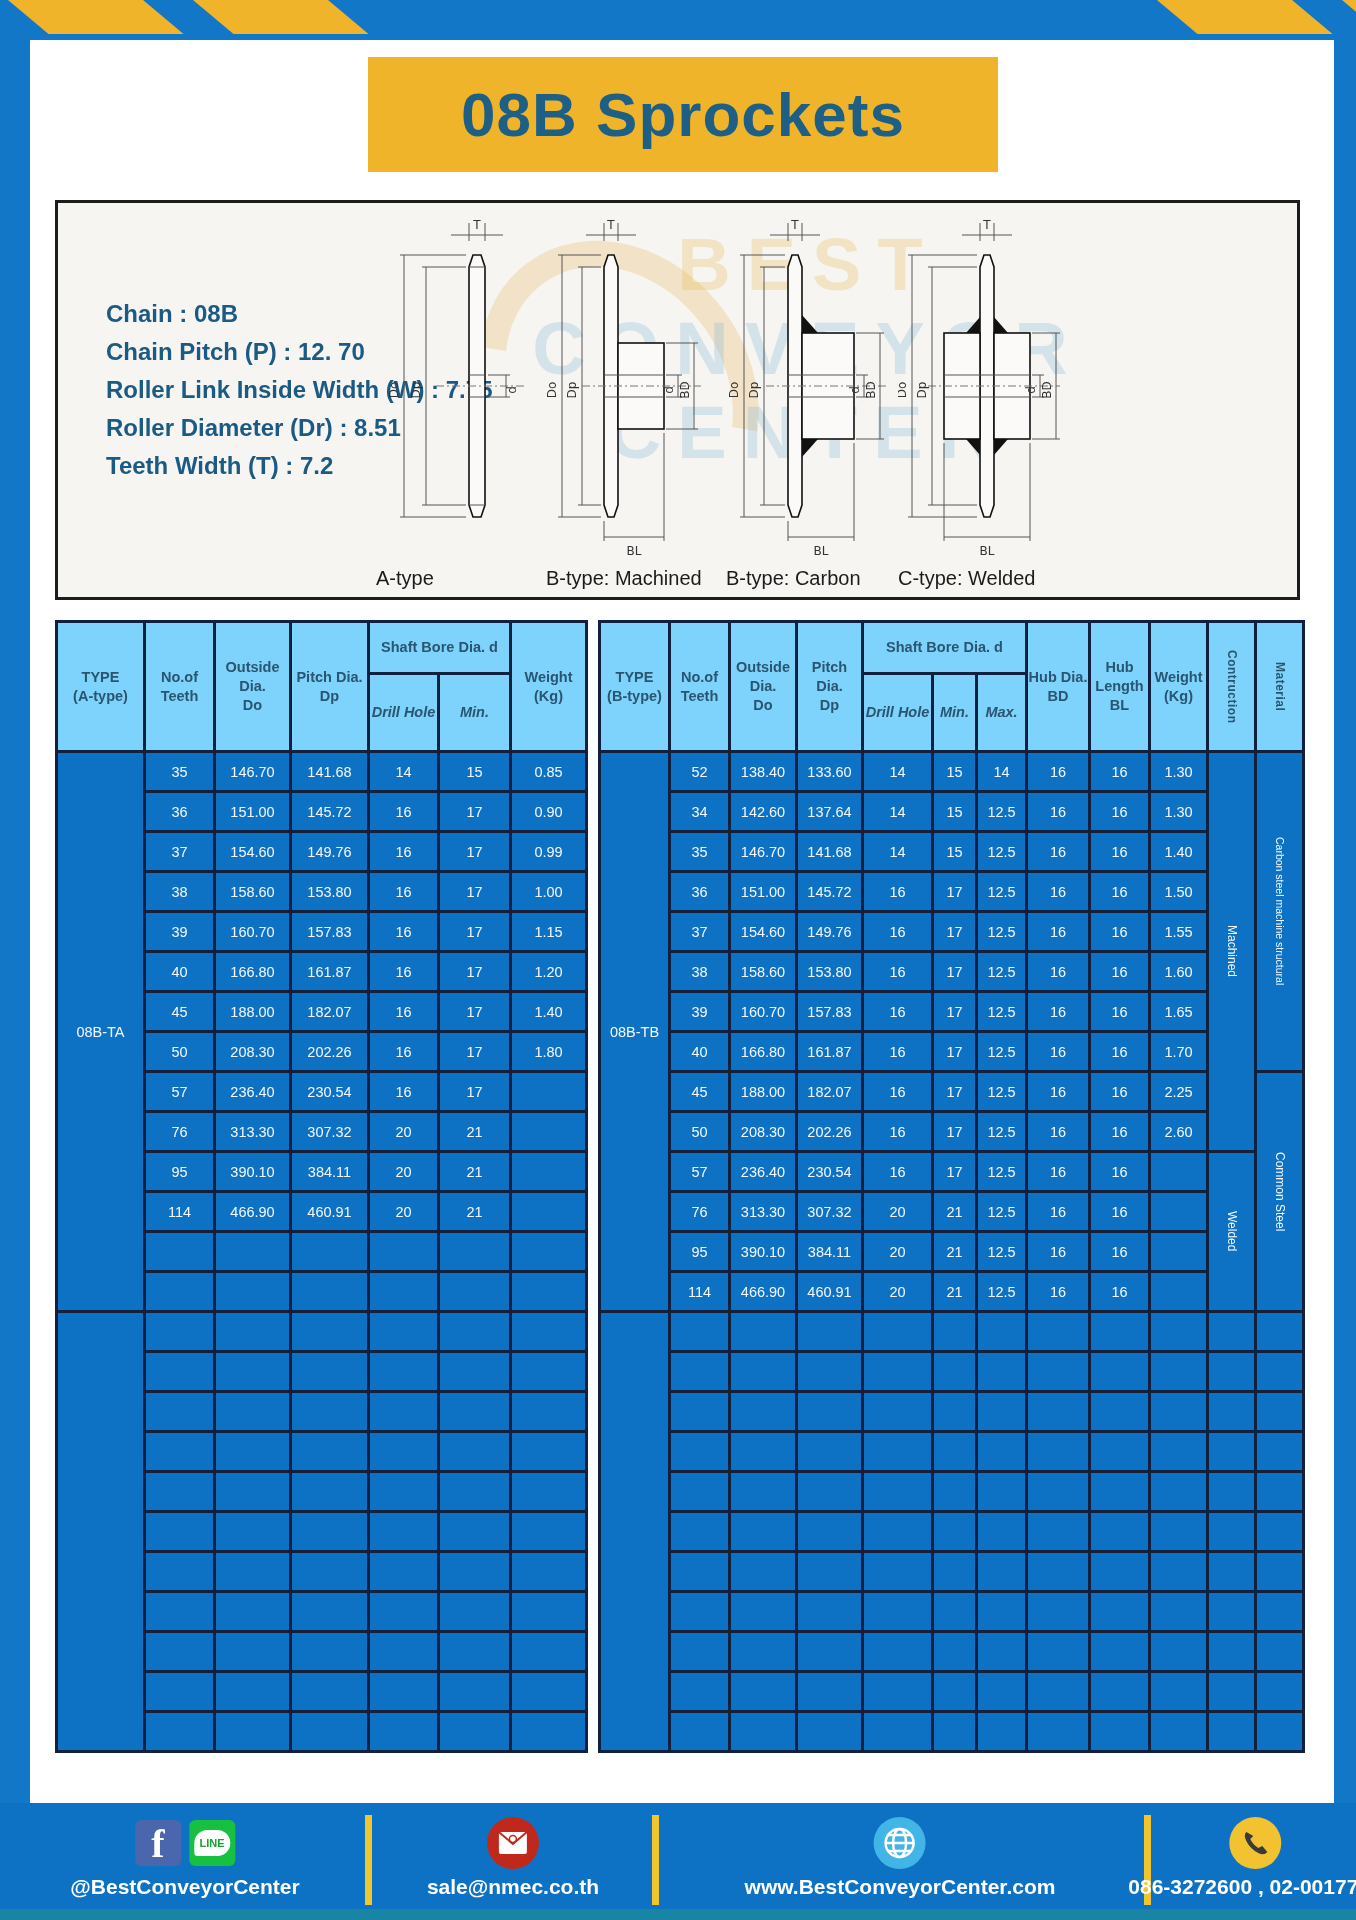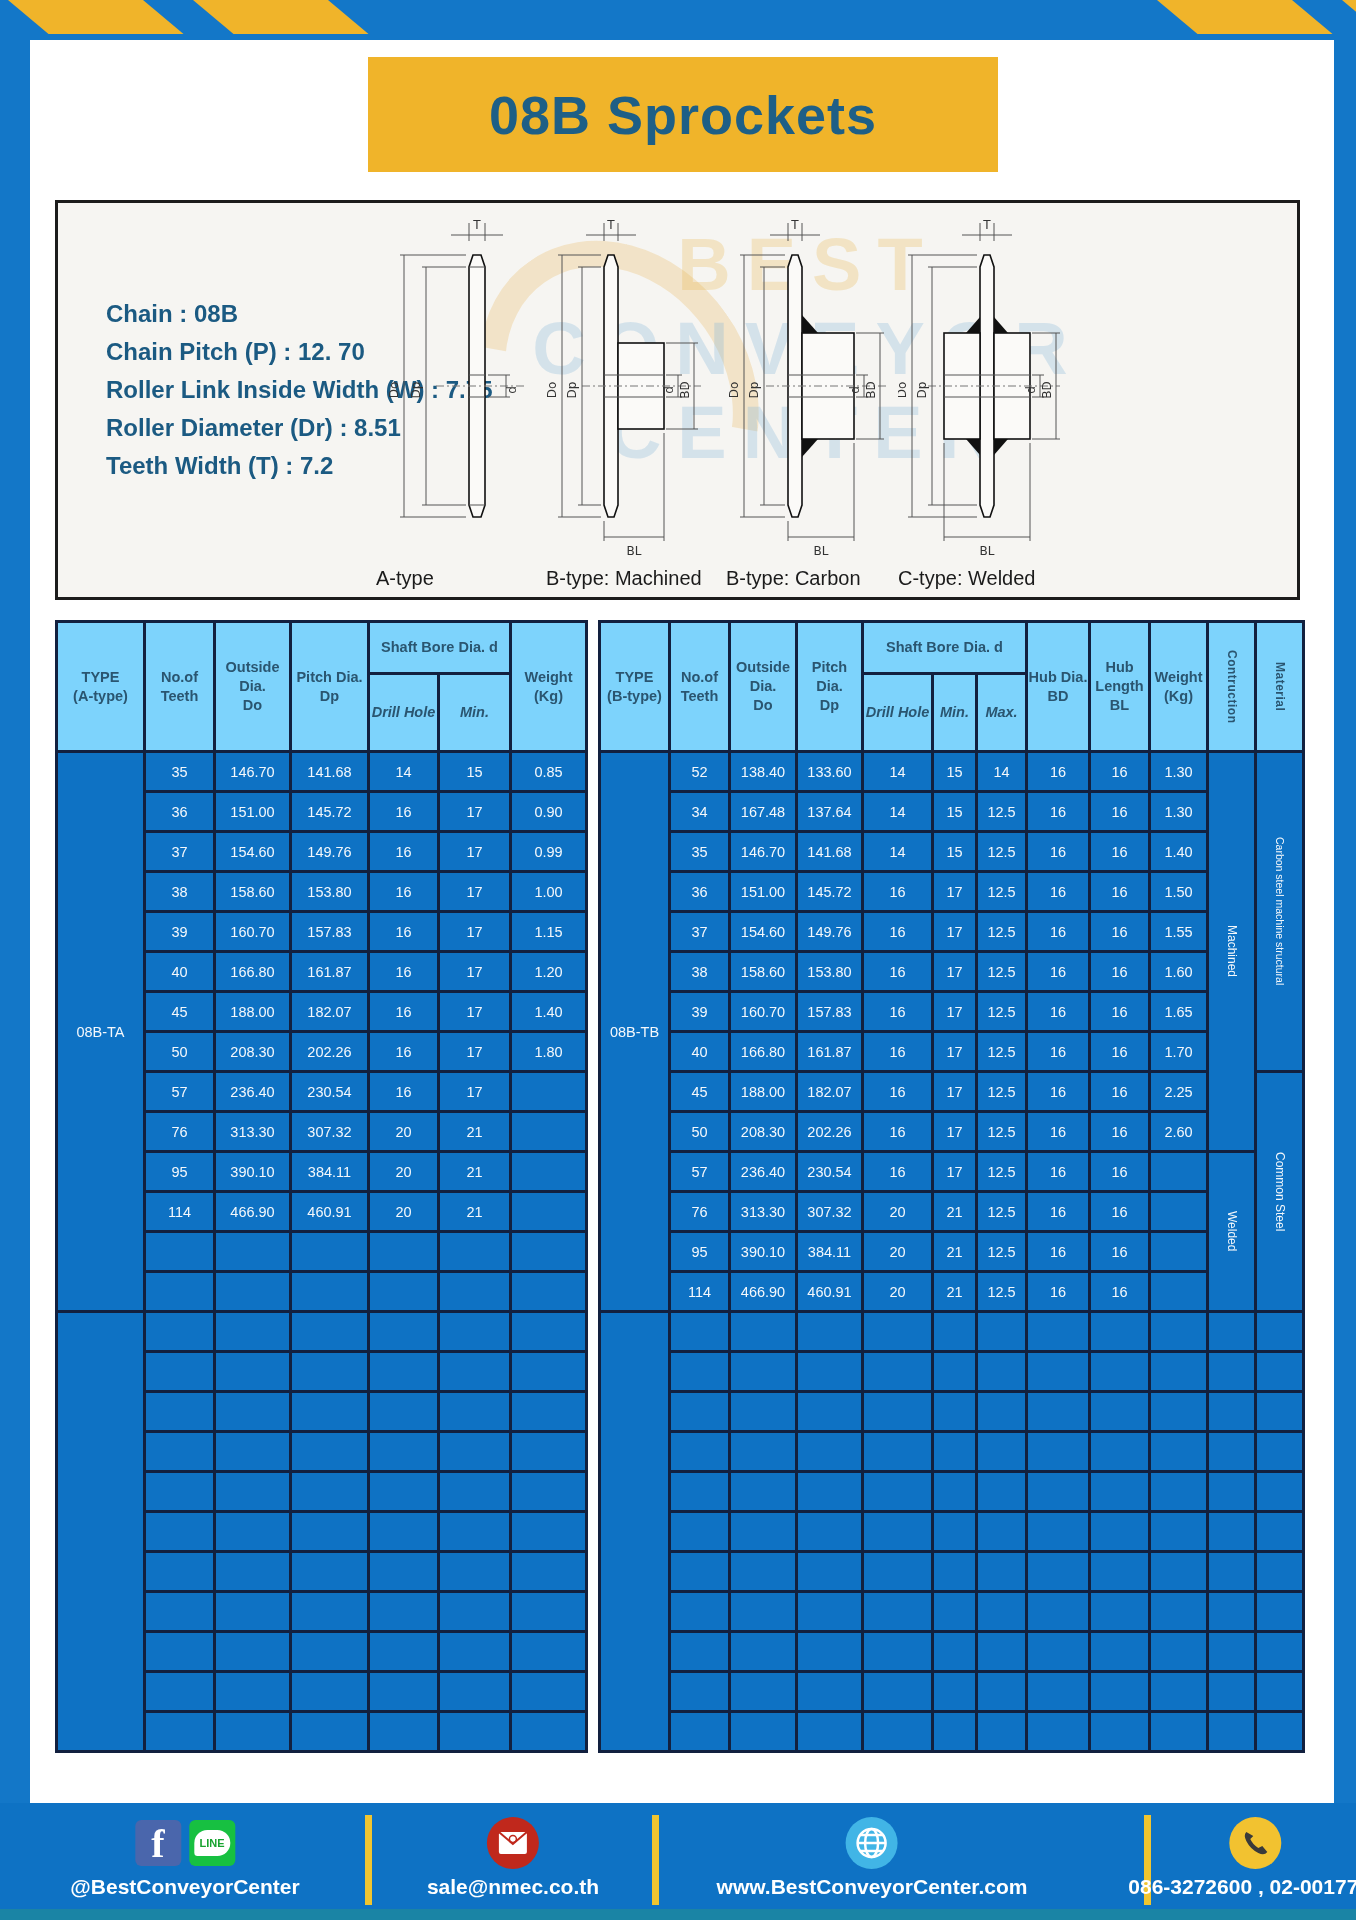--- a/index.html
+++ b/index.html
@@ -7,21 +7,21 @@
     width:1356px;height:1920px;position:relative;overflow:hidden;
     background:#1377c8;
     font-family:"Liberation Sans",sans-serif;
   }
   .page{position:absolute;left:30px;top:40px;width:1304px;height:1763px;background:#ffffff;}
   
   .stripe{position:absolute;top:0;height:34px;width:135px;background:#f0b42a;transform:skewX(50deg);transform-origin:0 0;}
   
   .banner{position:absolute;left:368px;top:57px;width:630px;height:115px;background:#f0b42a;
           display:flex;align-items:center;justify-content:center;}
-  .banner h1{margin:0;font-size:54px;font-weight:bold;color:#1e5f86;letter-spacing:1px;}
+  .banner h1{margin:0;font-size:62px;font-weight:bold;color:#1e5f86;letter-spacing:1px;}
   
   .diagram-box{position:absolute;left:55px;top:200px;width:1245px;height:400px;background:#f6f5f2;
                border:3px solid #1c1c1c;box-sizing:border-box;}
   .specs{position:absolute;left:48px;top:92px;color:#1b5a82;font-weight:bold;font-size:24px;line-height:38px;white-space:pre-line;}
   .watermark{position:absolute;left:400px;top:20px;width:700px;opacity:.28;pointer-events:none;text-align:center;}
   .watermark div{font-size:74px;font-weight:bold;letter-spacing:16px;line-height:84px;}
   .wm-y{color:#e8b84f;}
   .wm-b{color:#7fb4d9;}
   .swoosh{position:absolute;left:430px;top:30px;width:210px;height:260px;border:26px solid #eecf96;
           border-left-color:transparent;border-bottom-color:transparent;border-radius:50%;
@@ -522,21 +522,21 @@
         <td>15</td>
         <td>14</td>
         <td>16</td>
         <td>16</td>
         <td>1.30</td>
         <td class="vtext" rowspan="10">Machined</td>
         <td class="vtext mat" rowspan="8">Carbon steel  machine structural</td>
       </tr>
       <tr>
         <td>34</td>
-        <td>167.48</td>
+        <td>142.60</td>
         <td>137.64</td>
         <td>14</td>
         <td>15</td>
         <td>12.5</td>
         <td>16</td>
         <td>16</td>
         <td>1.30</td>
       </tr>
       <tr>
         <td>35</td>
@@ -838,21 +838,21 @@
           <rect x="1" y="1" width="28" height="22" fill="#ffffff" rx="2"></rect>
           <polyline points="1,1 15,13 29,1" fill="none" stroke="#c0281c" stroke-width="2"></polyline>
           <circle cx="15" cy="8" r="3.5" fill="none" stroke="#c0281c" stroke-width="1.5"></circle>
         </svg>
       </div>
     </div>
     <div class="lbl">sale@nmec.co.th</div>
   </div>
   <div class="divider" style="left:652px"></div>
 
-  <div class="grp" style="left:872px">
+  <div class="grp" style="left:900px">
     <div class="icons">
       <div class="circle globe">
         <svg width="34" height="34" viewBox="0 0 34 34">
           <circle cx="17" cy="17" r="14" fill="none" stroke="#ffffff" stroke-width="2.5"></circle>
           <ellipse cx="17" cy="17" rx="6.5" ry="14" fill="none" stroke="#ffffff" stroke-width="2.5"></ellipse>
           <line x1="3" y1="17" x2="31" y2="17" stroke="#ffffff" stroke-width="2.5"></line>
           <line x1="5" y1="9" x2="29" y2="9" stroke="#ffffff" stroke-width="2.5"></line>
           <line x1="5" y1="25" x2="29" y2="25" stroke="#ffffff" stroke-width="2.5"></line>
         </svg>
       </div>

